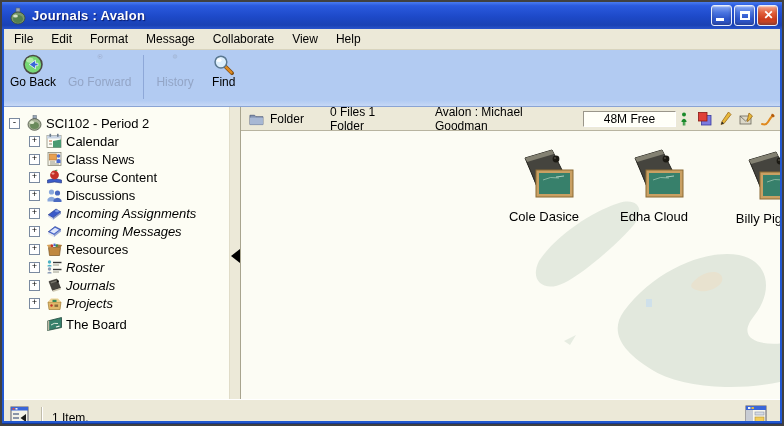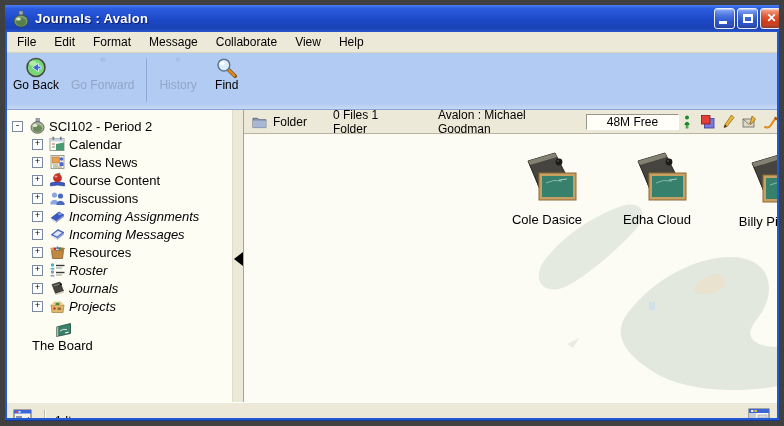--- a/index.html
+++ b/index.html
@@ -1,19 +1,19 @@
 <!DOCTYPE html>
 <html><head>
 <meta charset="utf-8">
 <style>
   * { margin:0; padding:0; box-sizing:border-box; }
   html,body { width:784px; height:426px; }
   body { font-family:"Liberation Sans", sans-serif; font-size:12px; color:#000; }
 
-  .window { position:relative; width:784px; height:426px; border:5px solid #404040; background:#bef264; overflow:hidden; }
+  .window { position:relative; width:784px; height:426px; border:2px solid #404040; background:#bef264; overflow:hidden; }
   .frame-left, .frame-right { position:absolute; top:27px; bottom:0; width:2px; background:#2258d0; z-index:50; }
   .frame-left { left:0; } .frame-right { right:0; }
   .frame-bottom { position:absolute; left:0; right:0; bottom:0; height:3px; background:linear-gradient(180deg,#2258d0 0%,#2258d0 66%,#0a1856 100%); z-index:50; }
 
   
   .titlebar { position:absolute; left:0; top:0; width:782px; height:27px;
     background:linear-gradient(180deg,#4a7cf0 0%,#2a5ade 14%,#1d49c8 55%,#1a42b4 86%,#2a55cc 100%);
     display:flex; align-items:center; padding:0 4px; }
   .app-icon { width:18px; height:18px; margin:0 5px 0 3px; flex:0 0 auto; }
   .title-text { color:#fff; font-weight:bold; font-size:13px; letter-spacing:.3px;
@@ -288,21 +288,21 @@
       <svg class="ticon16" viewBox="0 0 17 16">
         <path d="M2,7 L15,7 L14,14.5 L3,14.5 Z" fill="#e0b86a" stroke="#a07c34" stroke-width="0.7"></path>
         <path d="M2,7 L5,3.5 L12,3.5 L15,7 Z" fill="#ecd090"></path>
         <rect x="6.5" y="4.8" width="4" height="2.2" fill="#3a8a5a"></rect>
         <circle cx="5.5" cy="10.5" r="1.2" fill="#c43028"></circle>
         <rect x="8.5" y="9.5" width="3.6" height="2.4" fill="#8a6a3a"></rect>
       </svg>
       <span class="tlabel13 it">Projects</span>
     </div>
 
-    <div class="trow" style="left:26px; top:201px;flex-direction:column;">
+    <div class="trow" style="left:26px; top:208px;">
       <span class="expander hidden"></span>
       <svg class="ticon16" viewBox="0 0 17 16">
         <path d="M1.5,5 L15.5,1.5 L15.5,11.5 L1.5,14.5 Z" fill="#37806b" stroke="#23493c" stroke-width="0.8"></path>
         <path d="M1.5,5 L1.5,14.5 L3.2,14.2 L3.2,4.6 Z" fill="#bfb9a4"></path>
         <path d="M5,9 Q8,6.5 12,7.5" stroke="#dce8dc" stroke-width="1" fill="none"></path>
         <line x1="10" y1="11" x2="13.5" y2="10.2" stroke="#f0f4ec" stroke-width="1.2"></line>
       </svg>
       <span class="tlabel13">The Board</span>
     </div>
   </div>

